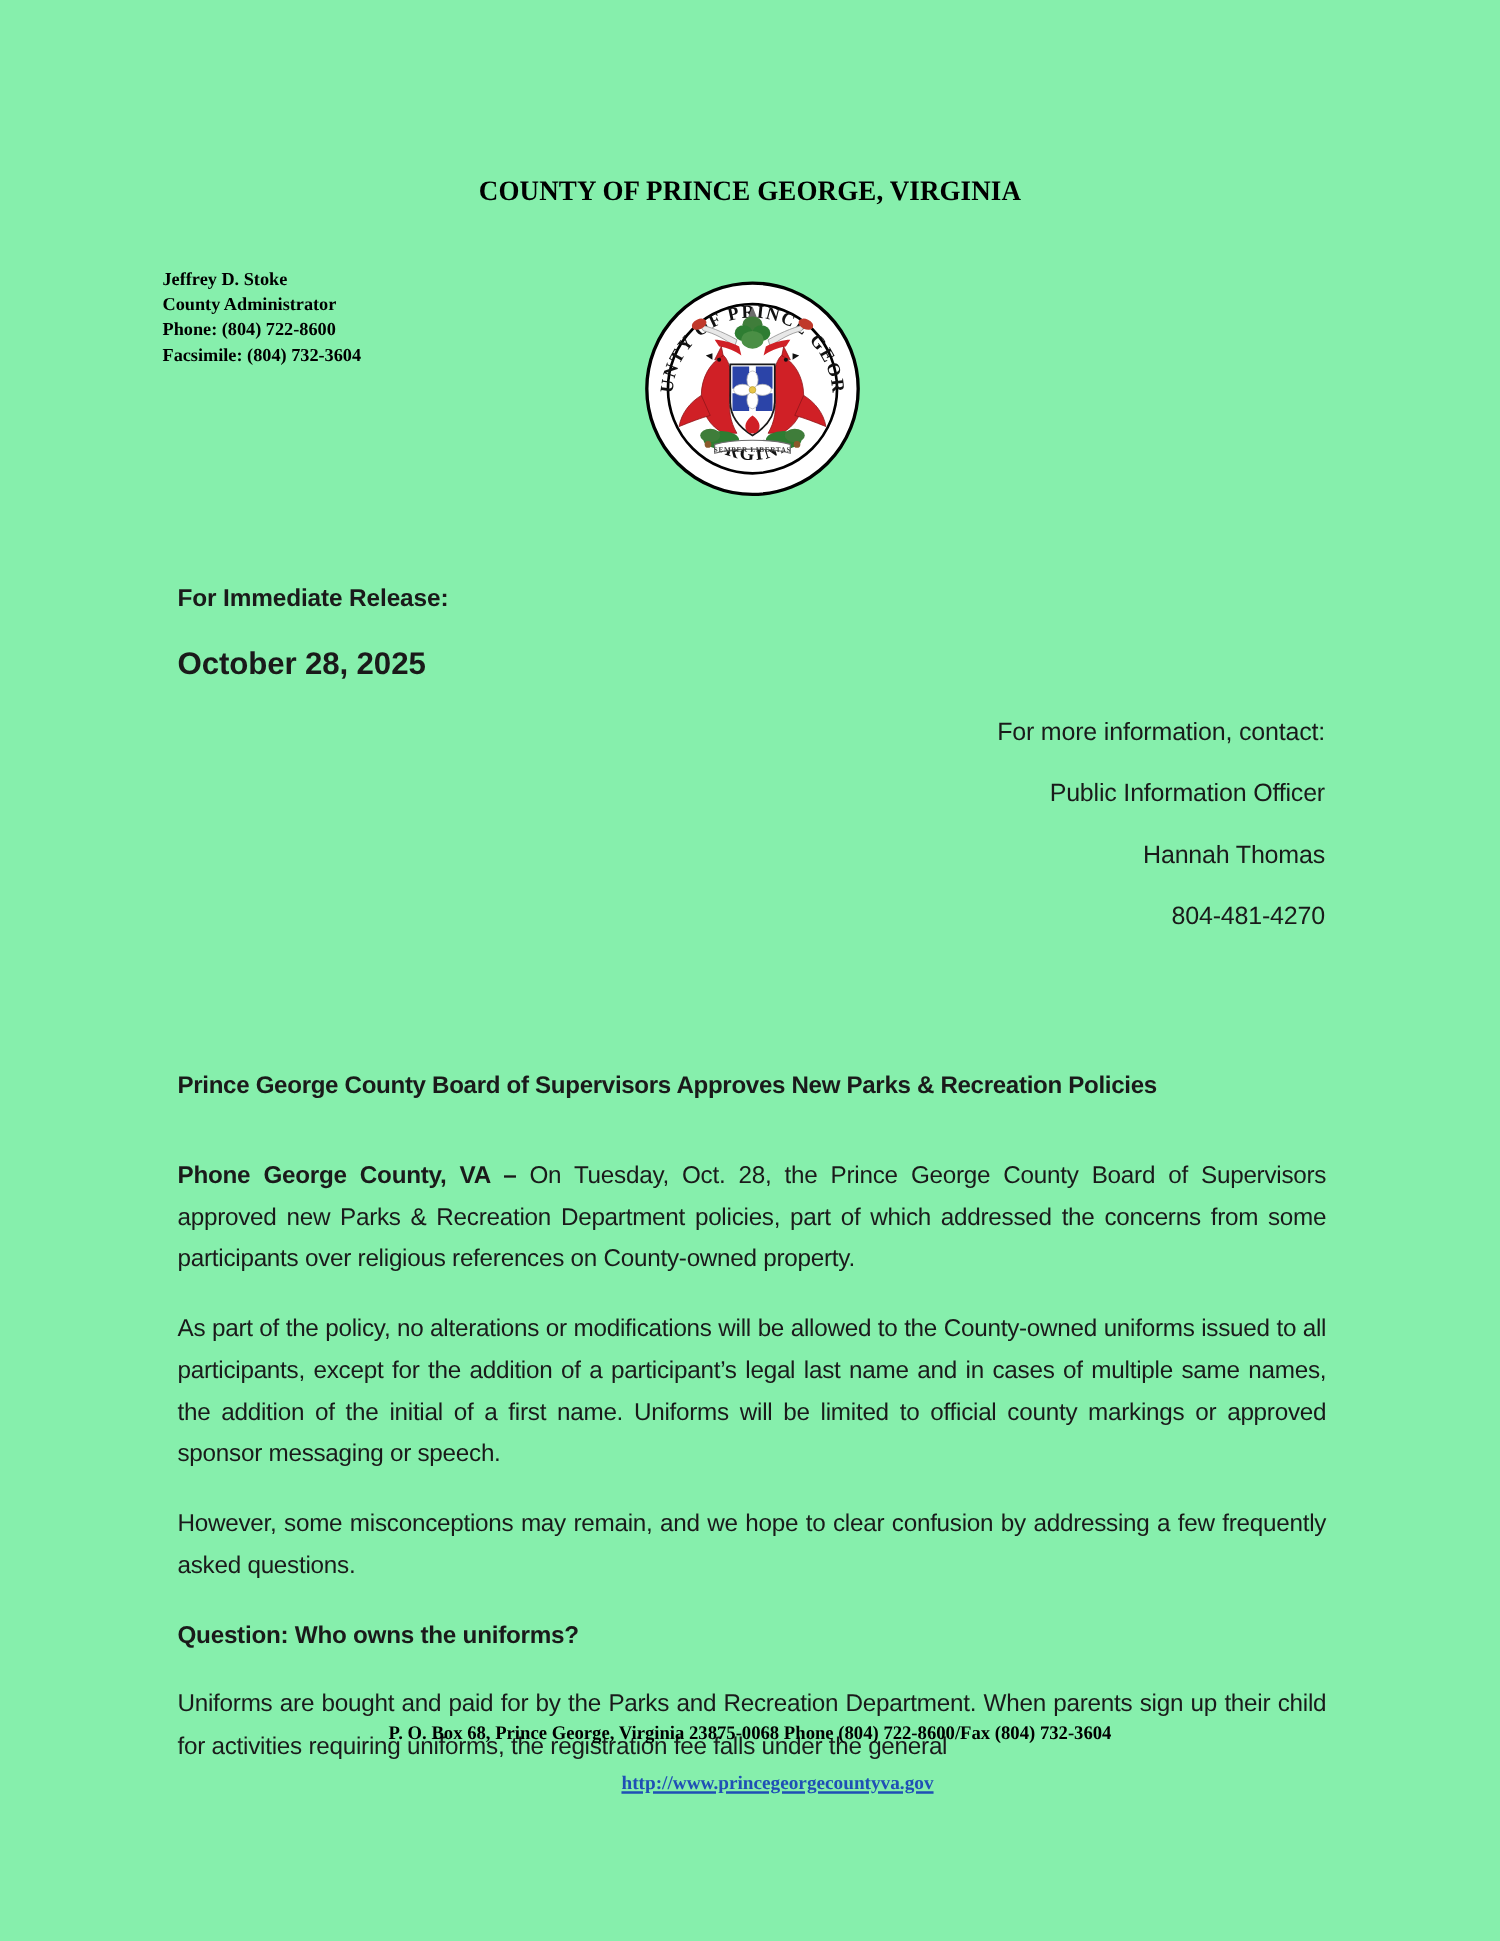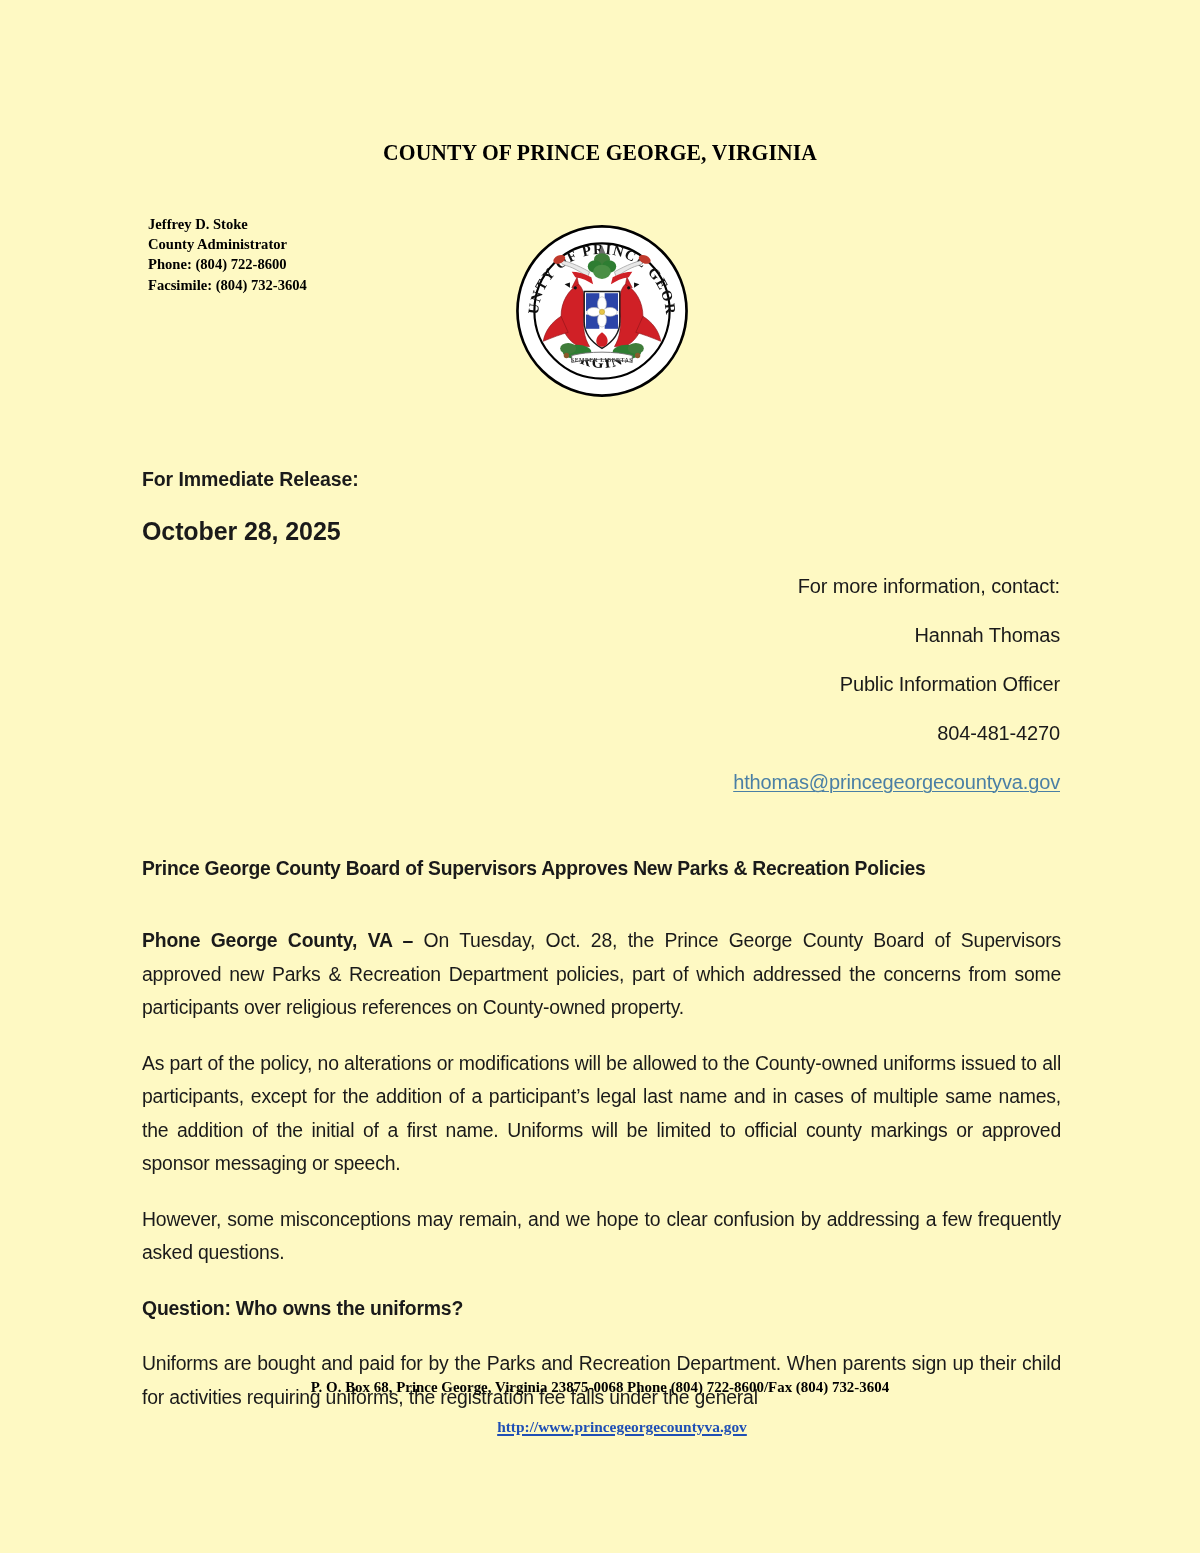--- a/index.html
+++ b/index.html
@@ -14,41 +14,41 @@
     position: relative;
     overflow: hidden;
     font-family: "Liberation Sans", sans-serif;
     color: #1a1a1a;
     -webkit-font-smoothing: antialiased;
   }
 
   .page {
     position: absolute;
     inset: 0;
-    background: #fef9c3;
+    background: #86efac;
   }
 
   
   .letterhead-title {
     position: absolute;
     left: 0;
     right: 0;
     top: 140px;
     text-align: center;
     font-family: "Liberation Serif", "DejaVu Serif", serif;
     font-weight: bold;
     font-size: 22.5px;
     letter-spacing: 0.1px;
     color: #000000;
     transform: scaleX(0.96);
   }
 
   .lh-left {
     position: absolute;
-    left: 148px;
+    left: 130px;
     top: 214px;
     font-family: "Liberation Serif", "DejaVu Serif", serif;
     font-weight: bold;
     font-size: 14.6px;
     line-height: 20.2px;
     color: #000000;
     white-space: nowrap;
   }
 
   .lh-right {
@@ -274,24 +274,23 @@
       </g>
     </svg>
   </div>
 
 
   <div class="release-label">For Immediate Release:</div>
   <div class="release-date">October 28, 2025</div>
 
   <div class="contact-block">
     <div>For more information, contact:</div>
+    <div>Public Information Officer</div>
     <div>Hannah Thomas</div>
-    <div>Public Information Officer</div>
     <div>804-481-4270</div>
-    <div><span class="email">hthomas@princegeorgecountyva.gov</span></div>
   </div>
 
   <div class="body-wrap">
     <div class="headline">Prince George County Board of Supervisors Approves New Parks &amp; Recreation Policies</div>
 
     <p class="body-para"><span class="lede">Phone George County, VA – </span><span>On Tuesday, Oct. 28, the Prince George County Board of Supervisors approved new Parks &amp; Recreation Department policies, part of which addressed the concerns from some participants over religious references on County-owned property.</span></p>
 
     <p class="body-para">As part of the policy, no alterations or modifications will be allowed to the County-owned uniforms issued to all participants, except for the addition of a participant’s legal last name and in cases of multiple same names, the addition of the initial of a first name.  Uniforms will be limited to official county markings or approved sponsor messaging or speech.</p>
 
     <p class="body-para">However, some misconceptions may remain, and we hope to clear confusion by addressing a few frequently asked questions.</p>

